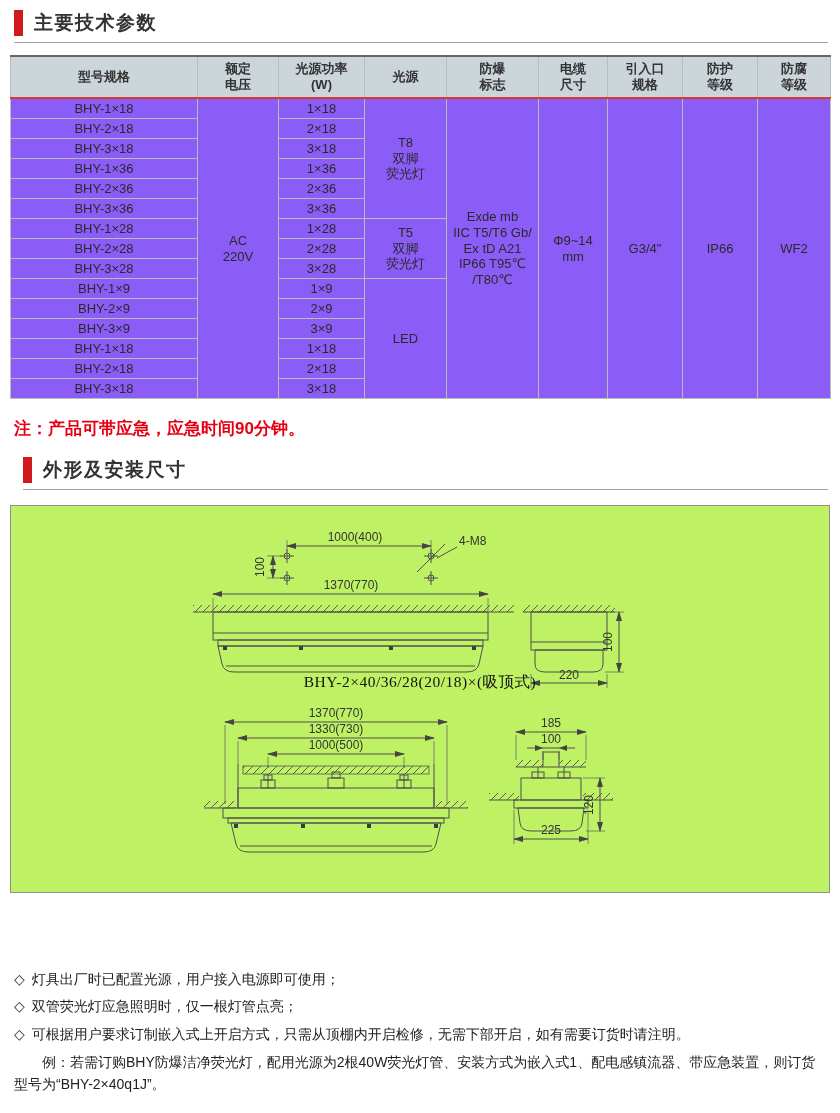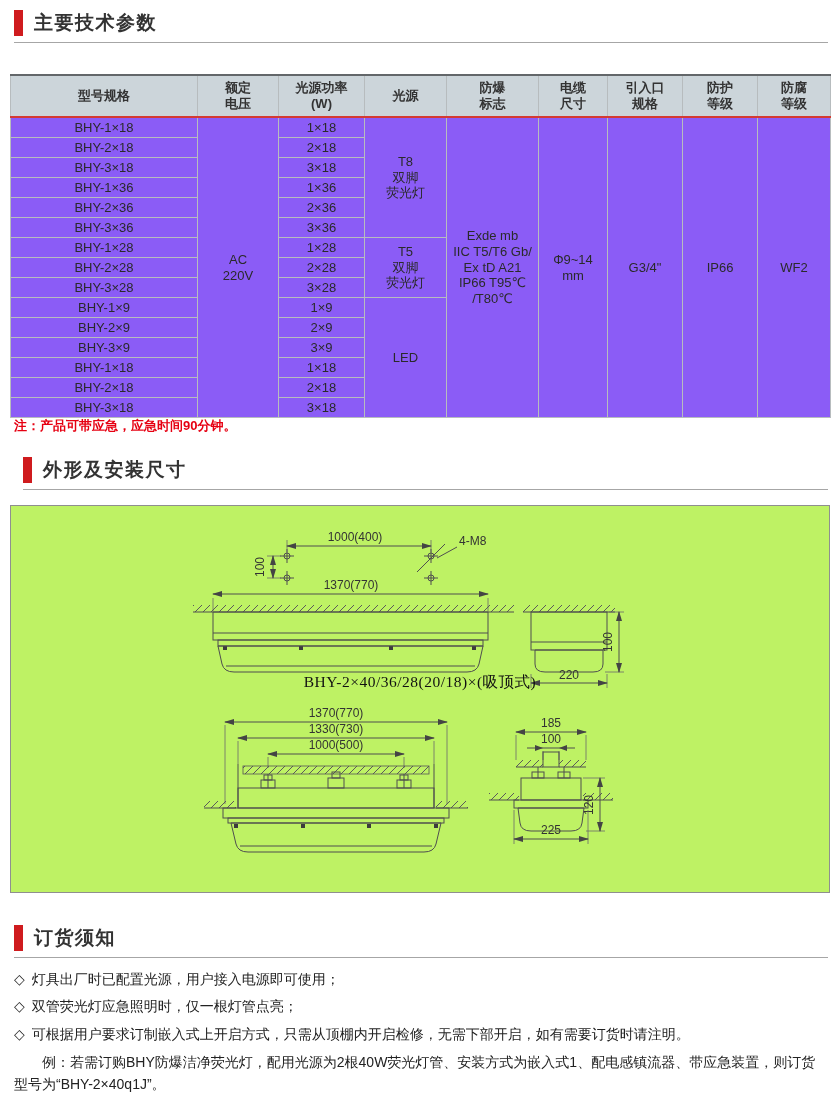--- a/index.html
+++ b/index.html
@@ -7,29 +7,29 @@
   .page{position:relative;width:840px;height:1113px;background:#fff;overflow:hidden;}
 
   
   .sec-hd{position:absolute;left:14px;right:12px;display:flex;align-items:center;gap:11px;
           border-bottom:1px solid #a6a6a6;padding-bottom:6px;text-align:right;}
   .sec-hd .bar{width:9px;height:26px;background:#cf1b1e;}
   .sec-hd .t{font-size:19px;font-weight:bold;color:#333;letter-spacing:1.5px;}
 
   
   .tbl-wrap{position:absolute;top:55px;left:10px;}
-  table.spec{border-collapse:collapse;width:820px;table-layout:fixed;margin-top:19px;}
+  table.spec{border-collapse:collapse;width:820px;table-layout:fixed;}
   table.spec th{background:#ccd5da;font-size:13px;font-weight:bold;color:#333;
     border:1px solid #b7bcbe;border-top:2px solid #63676a;border-bottom:2px solid #d43a32;
     height:40px;text-align:center;white-space:pre-line;line-height:1.25;padding:0;}
   table.spec td{background:#8b5cf6;font-size:13px;color:#2a2a2a;border:1px solid #b7bcbe;
     height:19px;text-align:center;white-space:pre-line;line-height:1.22;padding:0;}
   table.spec{border:1px solid #9aa0a2;}
 
-  .note{position:absolute;top:417px;left:14px;font-size:13px;font-weight:bold;color:#e60012;}
+  .note{position:absolute;top:417px;left:14px;font-size:17px;font-weight:bold;color:#e60012;}
 
   
   .dbox{position:absolute;top:505px;left:10px;width:818px;height:386px;border:1px solid #8f8f8f;background:#bef264;}
   .dbox svg{position:absolute;left:0;}
   #dwg1{top:10px;}
   #dwg2{top:198px;}
   .cap{position:absolute;left:0;width:100%;text-align:center;font-size:15.5px;color:#111;letter-spacing:0.5px;font-family:Liberation Serif, serif;}
   #cap1{top:166px;}
   #cap2{top:342px;}
   .dimtxt{font-size:12px;fill:#333;}
@@ -345,24 +345,20 @@
       <line class="ln" x1="589" y1="74" x2="589" y2="127" marker-start="url(#ar2)" marker-end="url(#ar2)"></line>
       <text class="dimtxt" transform="rotate(-90 582 101)" x="582" y="101" text-anchor="middle">120</text>
 
       <line class="thin" x1="503" y1="106" x2="503" y2="140"></line>
       <line class="thin" x1="577" y1="106" x2="577" y2="140"></line>
       <line class="ln" x1="503" y1="135" x2="577" y2="135" marker-start="url(#ar2)" marker-end="url(#ar2)"></line>
       <text class="dimtxt" x="540" y="130" text-anchor="middle">225</text>
     </svg>
   </div>
 
-  <div class="sec-hd" style="top:925px;">
-    <span class="bar"></span>
-    <span class="t">订货须知</span>
-  </div>
 
   <div class="order">
     <div id="order-list">
         <p class="li"><span class="mk">◇</span><span>灯具出厂时已配置光源，用户接入电源即可使用；</span></p>
         <p class="li"><span class="mk">◇</span><span>双管荧光灯应急照明时，仅一根灯管点亮；</span></p>
         <p class="li"><span class="mk">◇</span><span>可根据用户要求订制嵌入式上开启方式，只需从顶棚内开启检修，无需下部开启，如有需要订货时请注明。</span></p>
       </div>
     <p class="ex">例：若需订购BHY防爆洁净荧光灯，配用光源为2根40W荧光灯管、安装方式为嵌入式1、配电感镇流器、带应急装置，则订货型号为“BHY-2×40q1J”。</p>
   </div>
 

